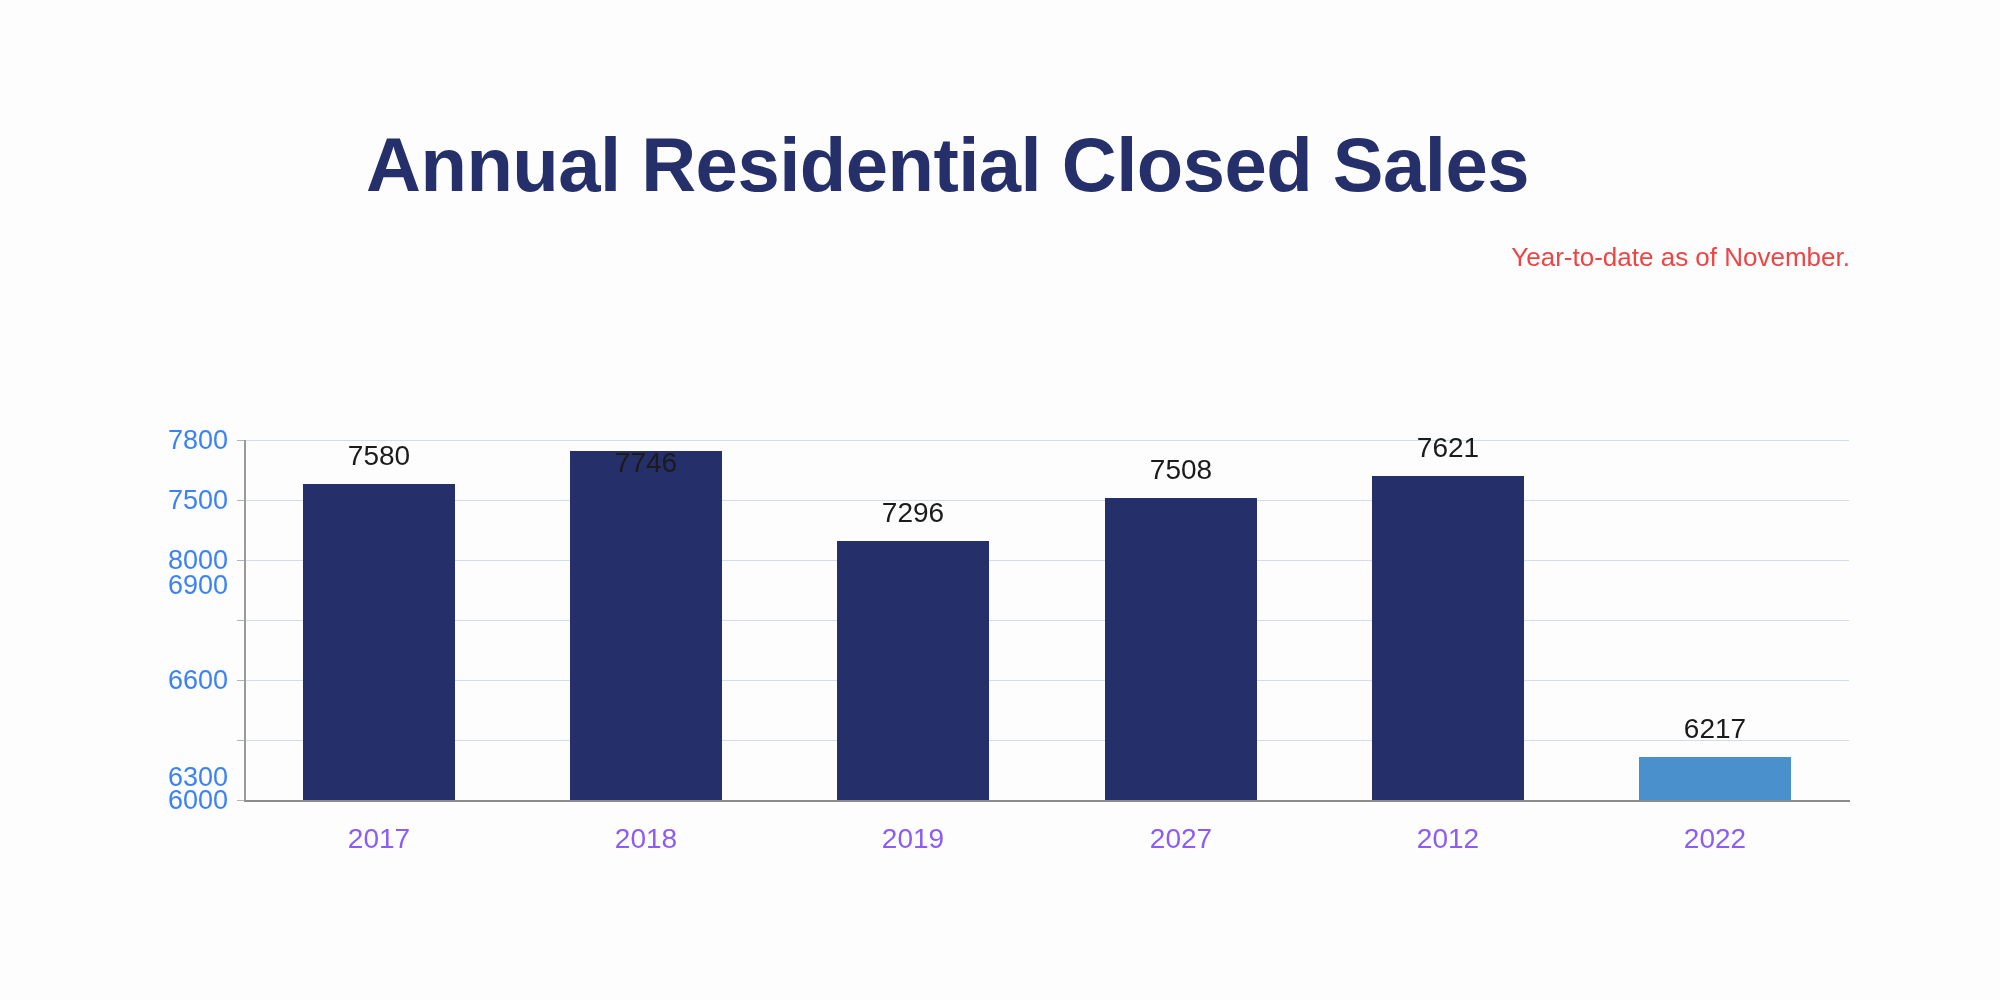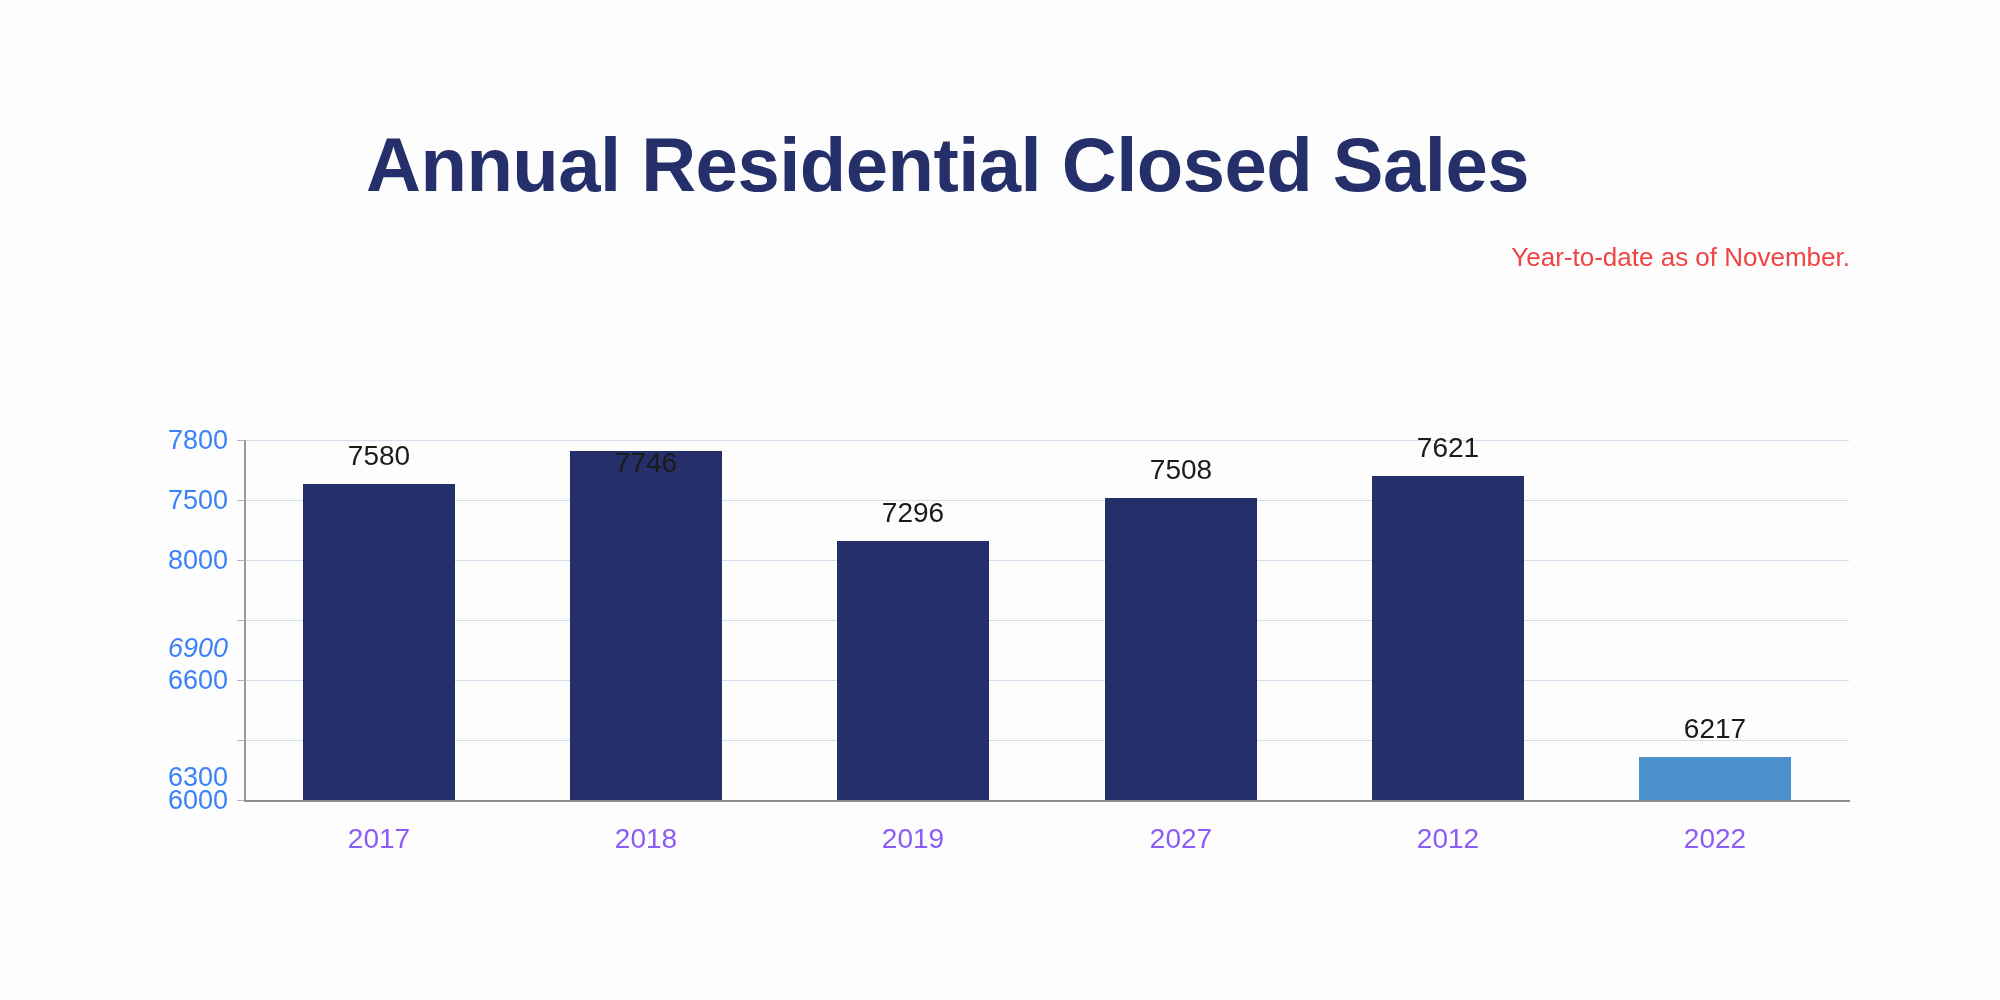--- a/index.html
+++ b/index.html
@@ -157,21 +157,21 @@
       <div class="tick-mark" style="top: 680px;"></div>
       <div class="tick-mark" style="top: 620px;"></div>
       <div class="tick-mark" style="top: 560px;"></div>
       <div class="tick-mark" style="top: 500px;"></div>
       <div class="tick-mark" style="top: 440px;"></div>
     </div>
   <div id="ylabel-layer">
       <div class="y-label" style="top: 787px;">6000</div>
       <div class="y-label" style="top: 764px;">6300</div>
       <div class="y-label" style="top: 667px;">6600</div>
-      <div class="y-label" style="top: 635px; font-style: italic;">6900</div>
+      <div class="y-label" style="top: 572px;">6900</div>
       <div class="y-label" style="top: 547px;">8000</div>
       <div class="y-label" style="top: 487px;">7500</div>
       <div class="y-label" style="top: 427px;">7800</div>
     </div>
 
   <div id="y-axis-line"></div>
   <div id="x-axis-line"></div>
 
   <div id="plot-area">
       <div class="bar bar-navy" style="background: rgb(37, 48, 107); left: 58px; width: 152px; height: 316px;"></div>

